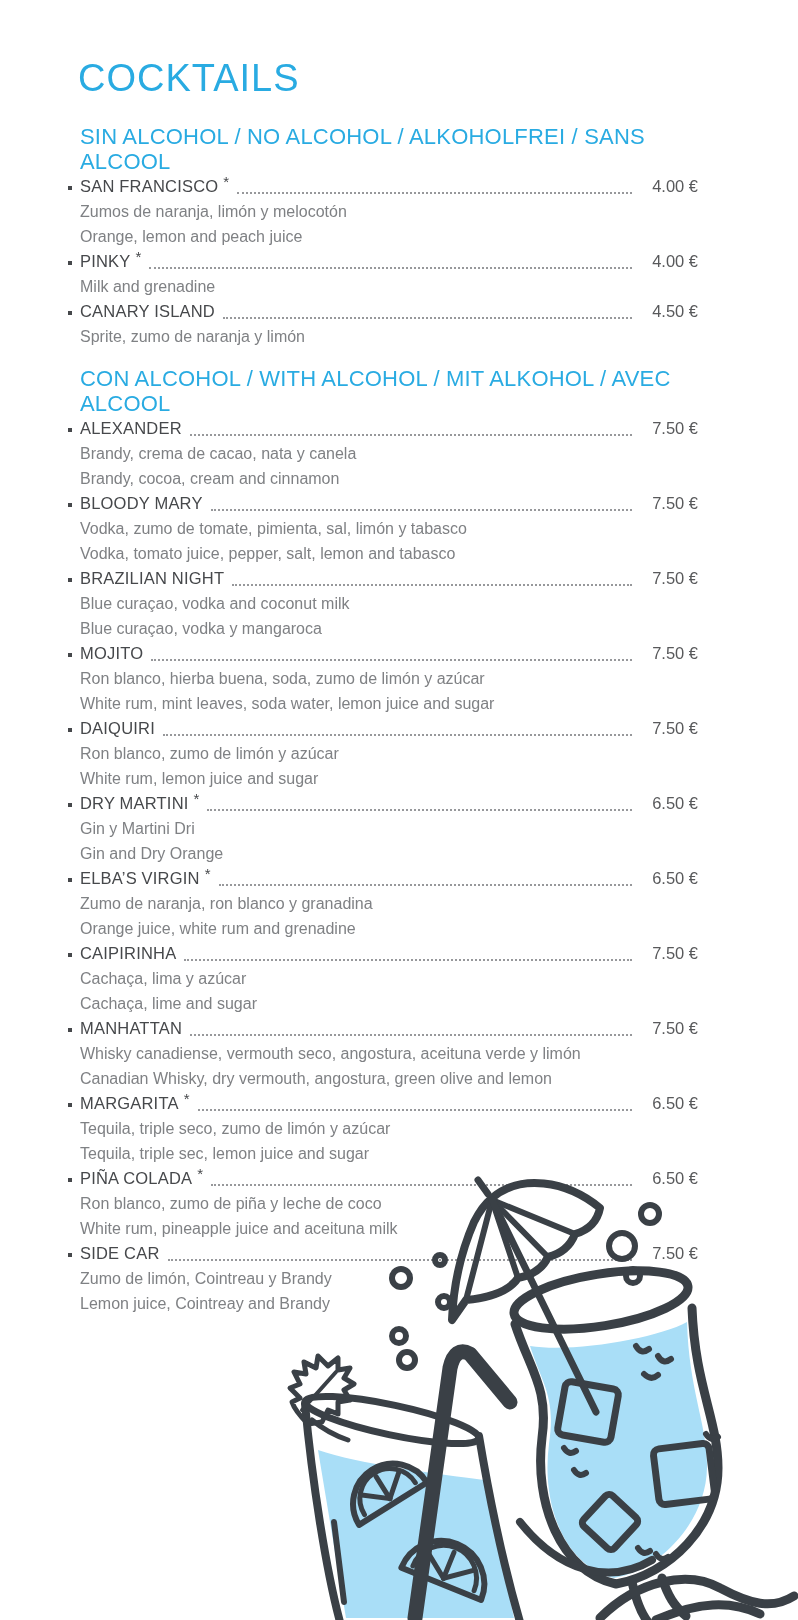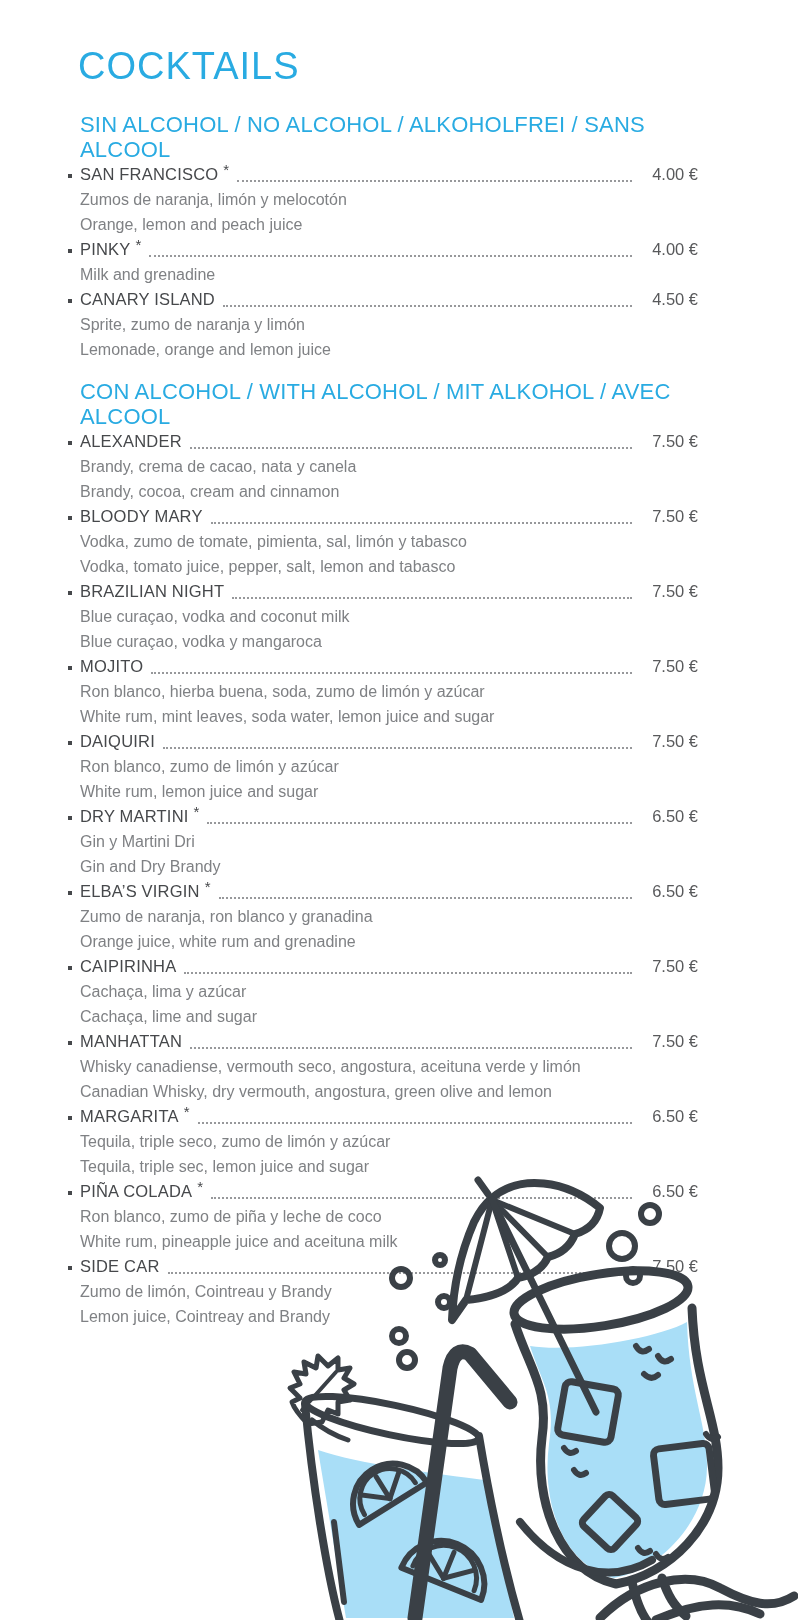--- a/index.html
+++ b/index.html
@@ -11,21 +11,21 @@
     --ink:#3a4046;
     --drink:#a9def7;
     --bg:#ffffff;
   }
   html,body{margin:0;padding:0;}
   body{
     width:798px;height:1620px;position:relative;overflow:hidden;
     background:var(--bg);
     font-family:"Liberation Sans", sans-serif;
   }
-  .content{position:absolute;top:44px;left:68px;width:630px;}
+  .content{position:absolute;top:56px;left:68px;width:630px;}
   .title{
     margin:0 0 24px 10px;
     font-size:38px;line-height:44px;font-weight:300;
     letter-spacing:1px;color:var(--accent);
   }
   .section-heading{
     margin:0 0 0 12px;font-size:22px;line-height:25px;font-weight:400;
     letter-spacing:.2px;color:var(--accent);
   }
   .section + .section{margin-top:17px;}
@@ -86,21 +86,20 @@
 
   <div class="item">
     <div class="item-row">
       <span class="bullet"></span>
       <span class="iname">CANARY ISLAND</span>
 
       <span class="leader"></span>
       <span class="price">4.50 €</span>
     </div>
     <div class="desc">Sprite, zumo de naranja y limón</div>
-    <div class="desc">Lemonade, orange and lemon juice</div>
   </div>
 </div>
   </div>
 
   <div class="section">
     <div class="section-heading">CON ALCOHOL / WITH ALCOHOL / MIT ALKOHOL / AVEC ALCOOL</div>
     <div>
   <div class="item">
     <div class="item-row">
       <span class="bullet"></span>
@@ -163,21 +162,21 @@
 
   <div class="item">
     <div class="item-row">
       <span class="bullet"></span>
       <span class="iname">DRY MARTINI</span>
       <span class="mark">*</span>
       <span class="leader"></span>
       <span class="price">6.50 €</span>
     </div>
     <div class="desc">Gin y Martini Dri</div>
-    <div class="desc">Gin and Dry Brandy</div>
+    <div class="desc">Gin and Dry Orange</div>
   </div>
 
   <div class="item">
     <div class="item-row">
       <span class="bullet"></span>
       <span class="iname">ELBA’S VIRGIN</span>
       <span class="mark">*</span>
       <span class="leader"></span>
       <span class="price">6.50 €</span>
     </div>

